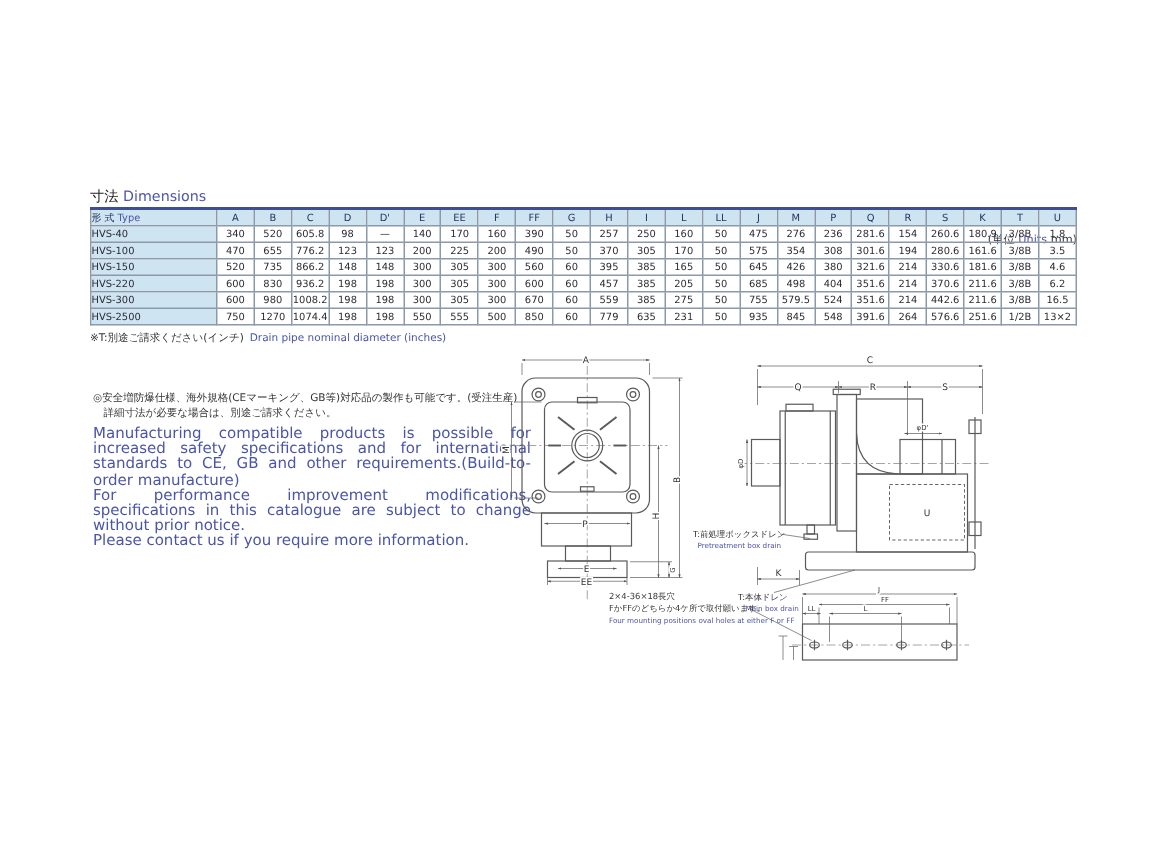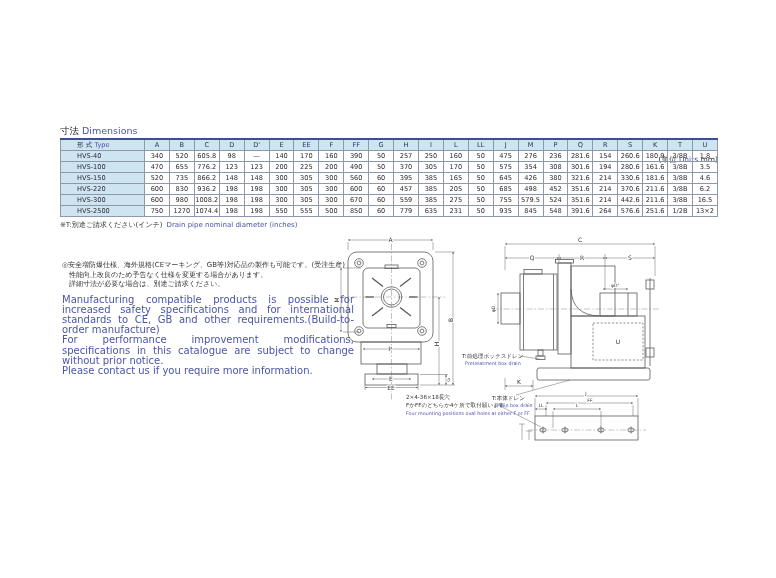--- a/index.html
+++ b/index.html
@@ -9,21 +9,21 @@
   
   .page-title{position:absolute;left:60px;top:125px;font-size:9.5px;color:#222;}
   .units-note{position:absolute;top:127px;right:58px;font-size:7.5px;color:#333;margin-top:28px;}
   
   .dim-table{position:absolute;left:60px;top:138px;width:658px;border-collapse:collapse;
              table-layout:fixed;font-size:6.6px;color:#2a2a33;
              border:1px solid #4d5c80;border-top:2px solid #3c5090;}
   .dim-table th,.dim-table td{border:1px solid #8b99ab;padding:0;height:10px;text-align:center;
              font-weight:normal;overflow:hidden;white-space:nowrap;}
   .dim-table th{background:#cfe4f1;color:#25365e;}
-  .dim-table td.type-col,.dim-table th.type-col{background:#cfe4f1;text-align:left;padding-left:16px;}
+  .dim-table td.type-col,.dim-table th.type-col{background:#cfe4f1;text-align:left;padding-left:0;}
   
   .footnotes{position:absolute;left:60px;top:221px;font-size:7px;line-height:9px;color:#333;}
   .footnotes .en{margin-left:4px;}
   
   .notes{position:absolute;left:62px;top:261px;width:292px;}
   .jp-note{font-size:7px;color:#333;line-height:9.5px;}
   .jp-note.indent{padding-left:7px;}
   .en-note{margin-top:5px;color:#4a55a8;font-size:10px;line-height:10.2px;}
   .en-note div{text-align:justify;}
   
@@ -178,21 +178,21 @@
           <td>305</td>
           <td>300</td>
           <td>600</td>
           <td>60</td>
           <td>457</td>
           <td>385</td>
           <td>205</td>
           <td>50</td>
           <td>685</td>
           <td>498</td>
-          <td>452</td>
+          <td>404</td>
           <td>351.6</td>
           <td>214</td>
           <td>370.6</td>
           <td>211.6</td>
           <td>3/8B</td>
           <td>6.2</td>
         </tr>
         <tr>
           <td class="type-col">HVS-300</td>
           <td>600</td>
@@ -249,21 +249,20 @@
   </table>
 
   <div class="footnotes">
     <div>
       <span>※T:別途ご請求ください(インチ)</span><span class="en blue">Drain pipe nominal diameter (inches)</span>
     </div>
   </div>
 
   <div class="notes">
     <div class="jp-note">◎安全増防爆仕様、海外規格(CEマーキング、GB等)対応品の製作も可能です。(受注生産)</div>
-    <div class="jp-note indent">性能向上改良のため予告なく仕様を変更する場合があります。</div>
     <div class="jp-note indent">詳細寸法が必要な場合は、別途ご請求ください。</div>
     <div class="en-note">
       <div>Manufacturing compatible products is possible for increased safety specifications and for international standards to CE, GB and other requirements.(Build-to-order manufacture)</div>
       <div>For performance improvement modifications, specifications in this catalogue are subject to change without prior notice.</div>
       <div>Please contact us if you require more information.</div>
     </div>
   </div>
 
   <svg class="drawing" style="left:332px;top:232px" width="150" height="182" viewBox="0 0 150 182">
     <defs>

